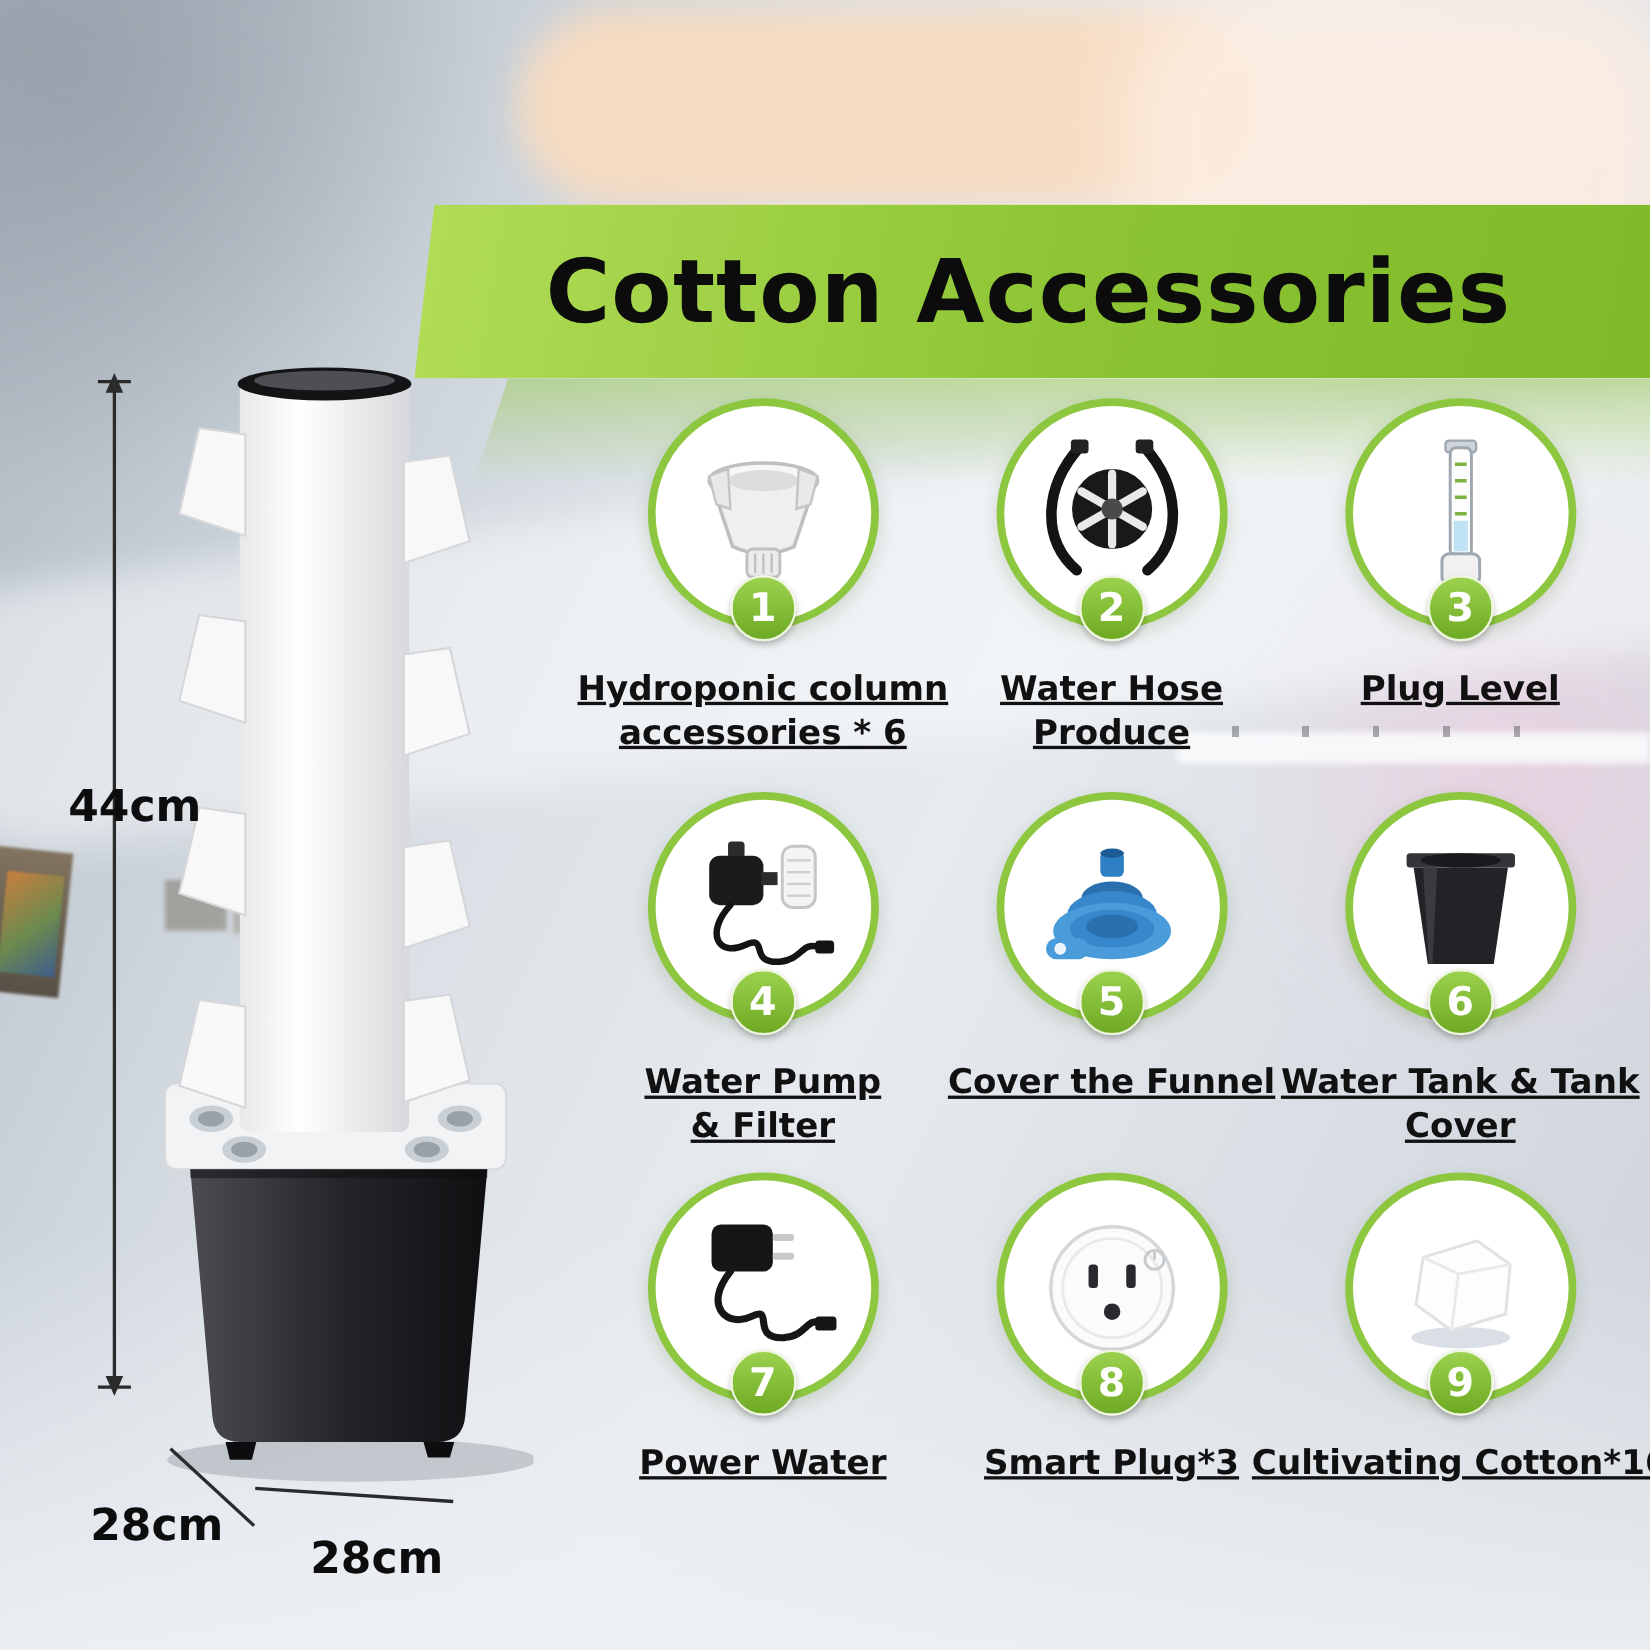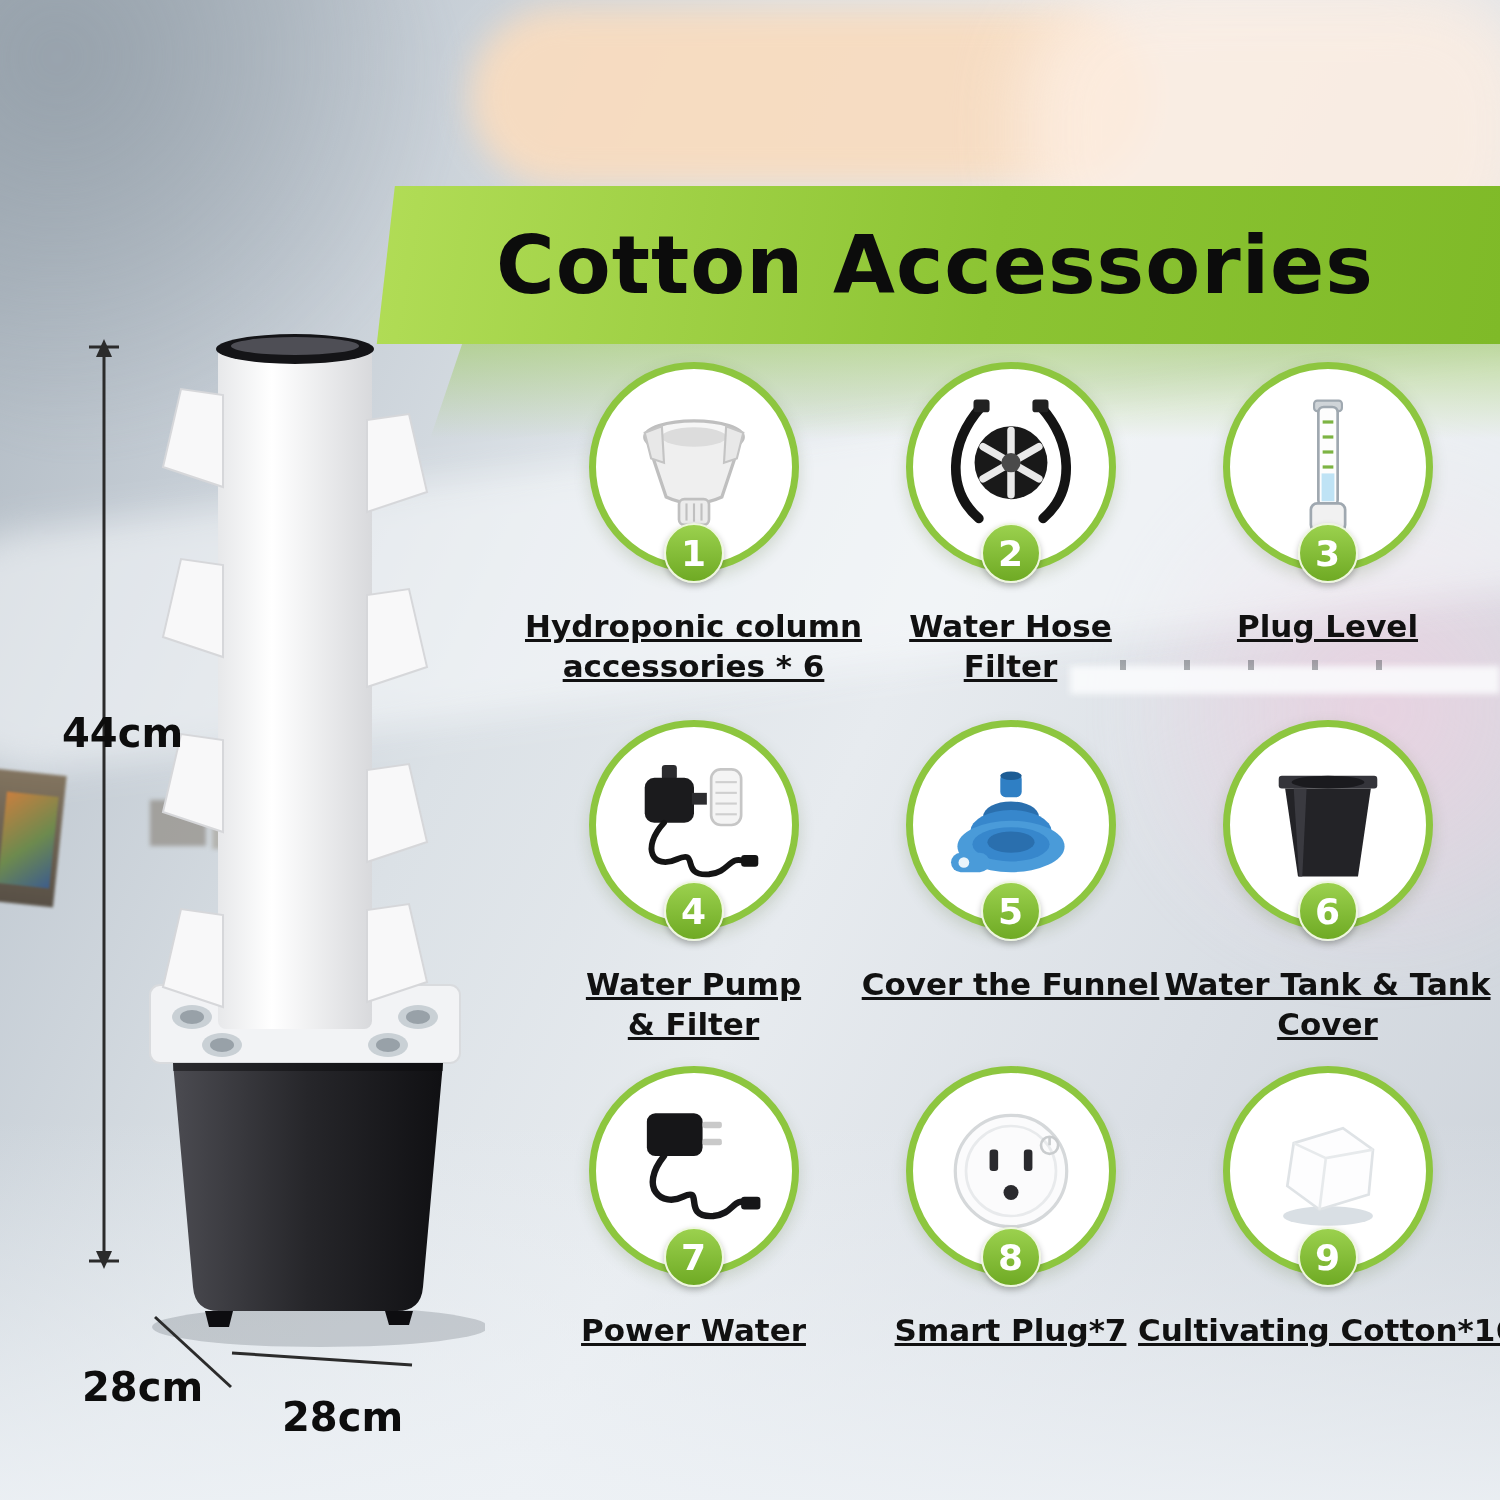--- a/index.html
+++ b/index.html
@@ -201,21 +201,21 @@
             <line x1="70" y1="66" x2="96" y2="81"></line>
             <line x1="70" y1="66" x2="70" y2="96"></line>
             <line x1="70" y1="66" x2="44" y2="81"></line>
             <line x1="70" y1="66" x2="44" y2="51"></line>
           </g>
           <circle cx="70" cy="66" r="9" fill="#4a4a4a"></circle>
         </svg>
         <div class="badge">2</div>
       </div>
       <div class="item-label">Water Hose
-Filter</div>
+Produce</div>
     </div>
 
     <div class="cell">
       <div class="circle">
         <svg viewBox="0 0 140 140">
           <rect x="57" y="8" width="26" height="10" rx="3" fill="#cfd4d8" stroke="#9fa8b0" stroke-width="2"></rect>
           <rect x="61" y="14" width="18" height="92" rx="5" fill="#fdfdfd" stroke="#9fa8b0" stroke-width="2.5"></rect>
           <g stroke="#7cb342" stroke-width="3">
             <line x1="65" y1="28" x2="75" y2="28"></line>
             <line x1="65" y1="42" x2="75" y2="42"></line>
@@ -304,21 +304,21 @@
           <circle cx="70" cy="70" r="52" fill="#fbfbfc" stroke="#d5d8da" stroke-width="3"></circle>
           <circle cx="70" cy="70" r="42" fill="none" stroke="#e8eaec" stroke-width="2.5"></circle>
           <rect x="50" y="50" width="8" height="20" rx="3" fill="#2a2a2e"></rect>
           <rect x="82" y="50" width="8" height="20" rx="3" fill="#2a2a2e"></rect>
           <circle cx="70" cy="90" r="7" fill="#2a2a2e"></circle>
           <circle cx="106" cy="46" r="8" fill="none" stroke="#c9ccce" stroke-width="2.5"></circle>
           <line x1="106" y1="38" x2="106" y2="46" stroke="#c9ccce" stroke-width="2.5"></line>
         </svg>
         <div class="badge">8</div>
       </div>
-      <div class="item-label">Smart Plug*7</div>
+      <div class="item-label">Smart Plug*3</div>
     </div>
 
     <div class="cell">
       <div class="circle">
         <svg viewBox="0 0 140 140">
           <ellipse cx="70" cy="112" rx="42" ry="9" fill="#c9d2d8" opacity="0.7"></ellipse>
           <polygon points="38,44 84,30 112,50 108,92 62,106 32,84" fill="#fdfdfe" stroke="#dfe3e6" stroke-width="2.5"></polygon>
           <path d="M38 44 L68 58 L112 50 M68 58 L62 106" fill="none" stroke="#e7eaec" stroke-width="2.5"></path>
         </svg>
         <div class="badge">9</div>

